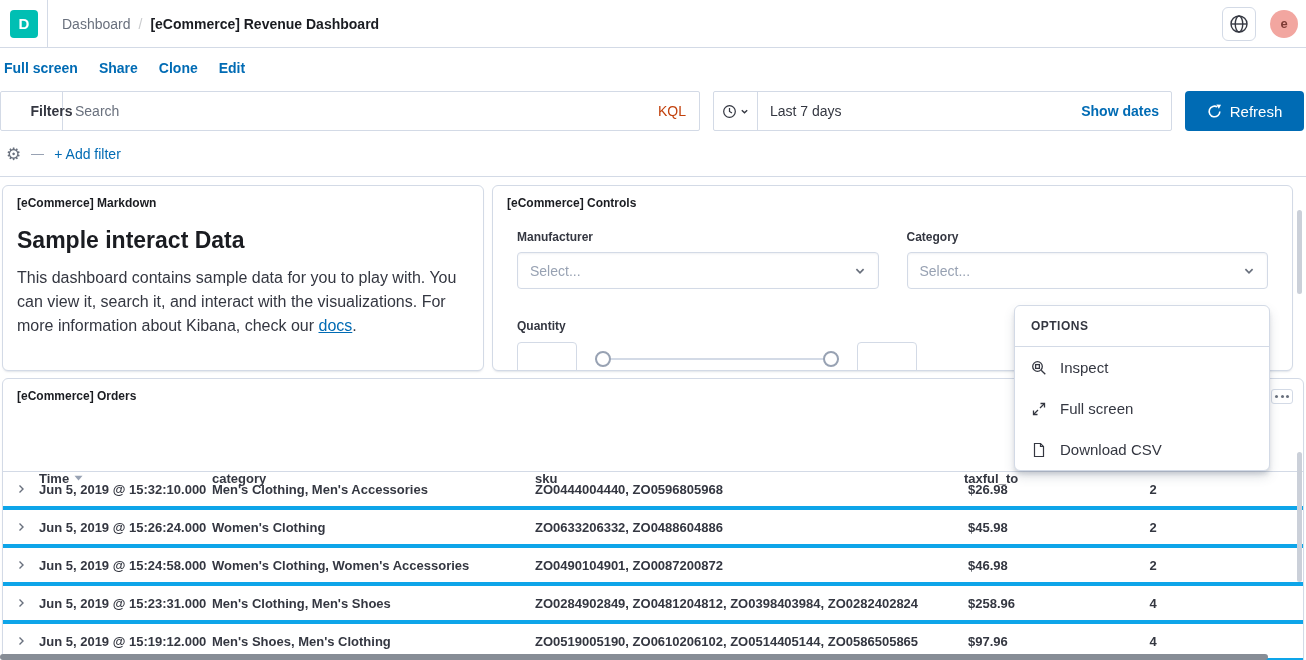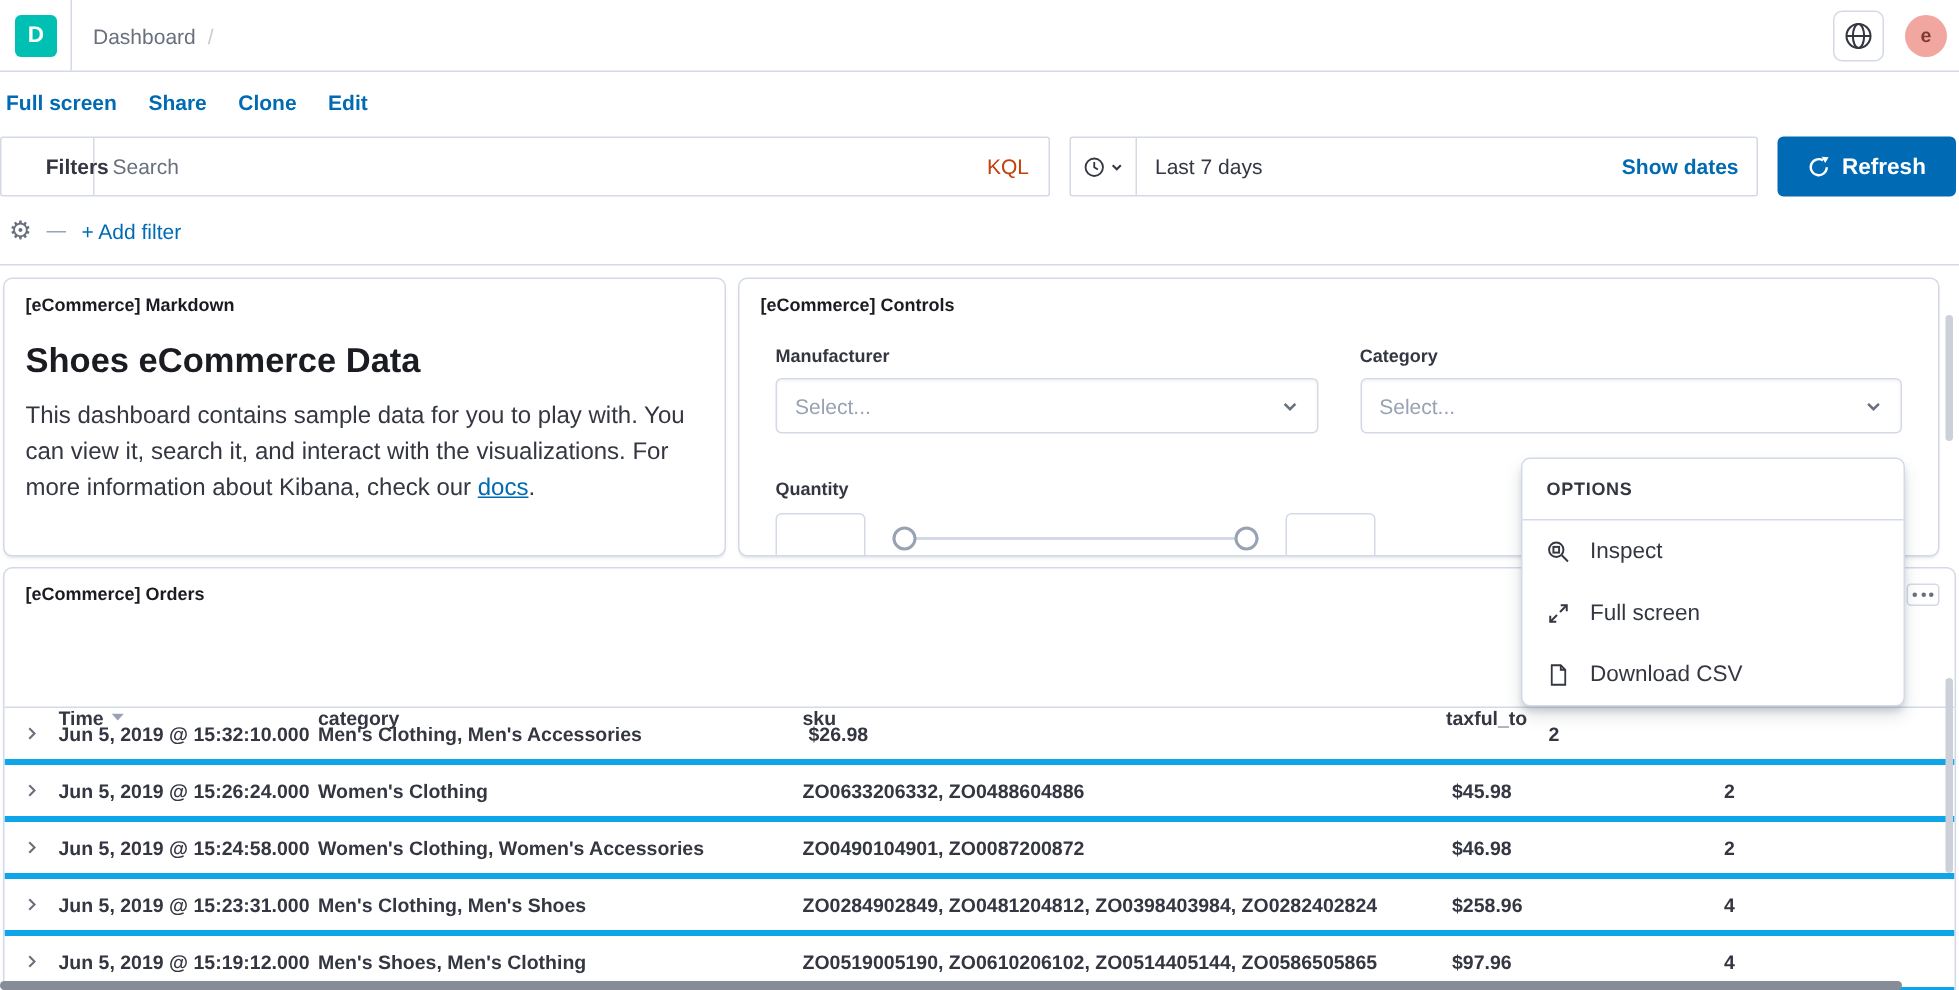--- a/index.html
+++ b/index.html
@@ -41,21 +41,21 @@
     color:#343741; font-family:inherit; background:transparent; }
   .search-input::placeholder { color:#69707D; }
   .kql-btn { color:#c2410c; font-size:14px; padding:0 13px; cursor:pointer; }
   .datepicker { position:absolute; left:713px; top:0; width:459px; height:40px;
     border:1px solid #D3DAE6; border-radius:2px; display:flex; align-items:center; background:#fff; }
   .quickselect { width:44px; height:100%; border-right:1px solid #D3DAE6; display:flex;
     align-items:center; justify-content:center; gap:3px; cursor:pointer; }
   .daterange { font-size:14px; padding-left:12px; color:#343741; cursor:pointer; }
   .show-dates { margin-left:auto; color:#006BB4; font-size:14px; font-weight:600; padding-right:12px; cursor:pointer; }
   .refresh-btn { position:absolute; left:1185px; top:0; width:119px; height:40px; background:#006BB4;
-    border:none; border-radius:4px; color:#fff; font-weight:700; font-size:15px; font-family:inherit;
+    border:none; border-radius:4px; color:#fff; font-weight:400; font-size:15px; font-family:inherit;
     display:flex; align-items:center; justify-content:center; gap:8px; cursor:pointer; }
 
   
   .addfilter-row { position:absolute; top:141px; left:0; height:26px; display:flex; align-items:center; padding-left:6px; gap:10px; }
   .gear { font-family:"DejaVu Sans",sans-serif; font-size:17px; color:#69707D; line-height:1; cursor:pointer; }
   .filter-sep { width:13px; height:1px; background:#98A2B3; }
   .add-filter { color:#006BB4; font-size:14px; cursor:pointer; }
 
   .page-divider { position:absolute; top:176px; left:0; width:1306px; height:1px; background:#D3DAE6; }
 
@@ -122,20 +122,21 @@
 </style>
 </head>
 <body>
 
 <div class="header">
   <div class="logo">D</div>
   <div class="header-divider"></div>
   <nav class="breadcrumb">
     <span class="parent">Dashboard</span>
     <span class="sep">/</span>
+    <span class="current">[eCommerce] Revenue Dashboard</span>
   </nav>
   <div class="header-right">
     <button class="icon-btn">
       <span>
         <svg width="20" height="20" viewBox="0 0 16 16" fill="none" stroke="#343741" stroke-width="1.1">
           <circle cx="8" cy="8" r="6.4"></circle>
             <ellipse cx="8" cy="8" rx="3" ry="6.4"></ellipse>
             <path d="M1.6 8h12.8"></path>
         </svg>
       </span>
@@ -188,21 +189,21 @@
 <div class="addfilter-row">
   <span class="gear">⚙</span>
   <span class="filter-sep"></span>
   <span class="add-filter">+ Add filter</span>
 </div>
 
 <div class="page-divider"></div>
 
 <div class="panel markdown-panel">
   <div class="panel-title">[eCommerce] Markdown</div>
-  <div class="md-heading">Shoes eCommerce Data</div>
+  <div class="md-heading">Sample interact Data</div>
   <p class="md-body"><span>This dashboard contains sample data for you to play with. You can view it, search it, and interact with the visualizations. For more information about Kibana, check our </span><span class="md-link">docs</span><span>.</span></p>
 </div>
 
 <div class="panel controls-panel">
   <div class="panel-title">[eCommerce] Controls</div>
   <div class="controls-grid">
     <div class="control-col">
       <div class="control-label">Manufacturer</div>
       <div class="select-box">
         <span class="select-placeholder">Select...</span>
@@ -267,20 +268,21 @@
     </div>
 
     <div class="trow tbody-row">
       <div class="expander">
         <svg width="12" height="12" viewBox="0 0 12 12" fill="none" stroke="#69707D" stroke-width="1.4">
             <path d="M4.5 2.5L8 6l-3.5 3.5"></path>
           </svg>
       </div>
       <div class="cell">Jun 5, 2019 @ 15:32:10.000</div>
       <div class="cell">Men's Clothing, Men's Accessories</div>
+      <div class="cell">ZO0444004440, ZO0596805968</div>
       <div class="cell cell-total">$26.98</div>
       <div class="cell cell-qty">2</div>
     </div>
 
     <div class="trow tbody-row">
       <div class="expander">
         <svg width="12" height="12" viewBox="0 0 12 12" fill="none" stroke="#69707D" stroke-width="1.4">
             <path d="M4.5 2.5L8 6l-3.5 3.5"></path>
           </svg>
       </div>

